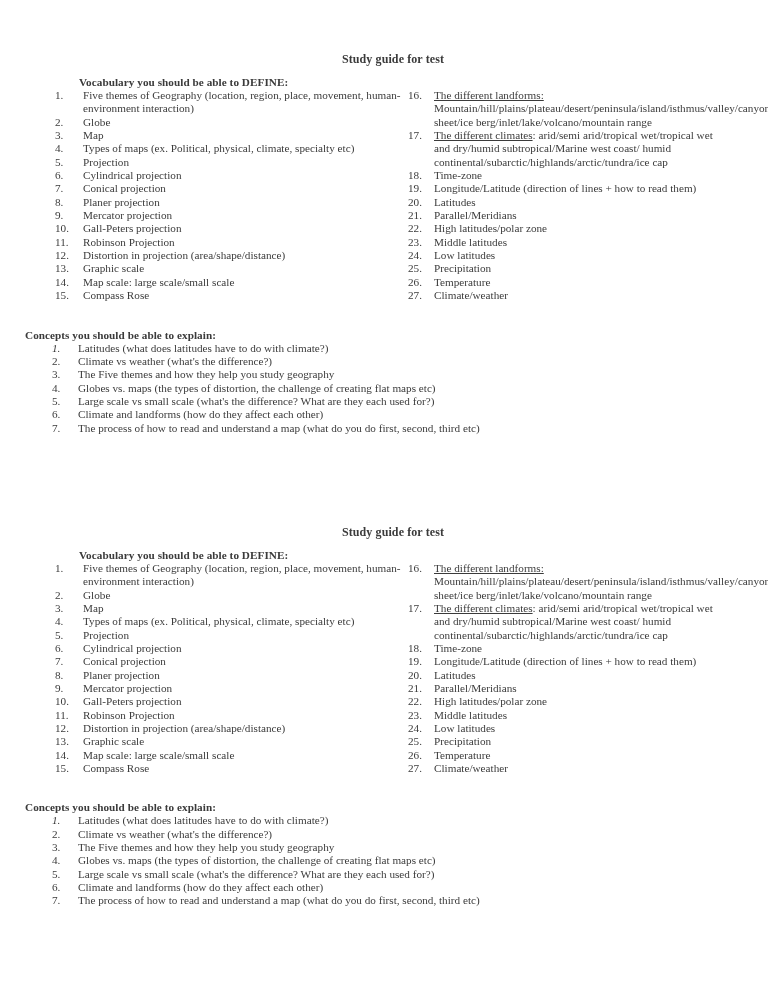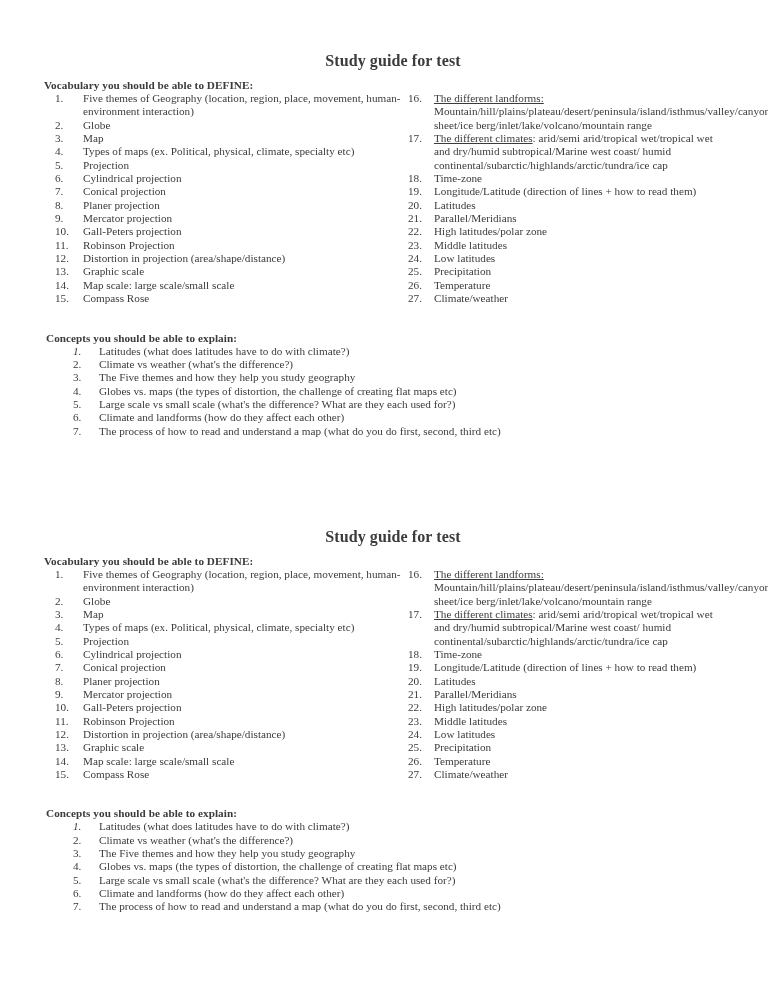--- a/index.html
+++ b/index.html
@@ -17,31 +17,31 @@
   .page {
     position: relative;
     width: 768px;
   }
   .page-1 { padding-top: 52px; }
   .page-2 { padding-top: 44px; }
 
   .doc-title {
     text-align: center;
     font-weight: bold;
-    font-size: 16px;
+    font-size: 12px;
     letter-spacing: .1px;
     margin: 0 0 9px 0;
     padding-left: 18px;
   }
 
   .section-heading {
     font-weight: bold;
     font-size: 11.2px;
     margin: 0 0 1px 0;
-    padding-left: 44px;
+    padding-left: 79px;
     letter-spacing: .05px;
   }
 
   
   .vocab-columns {
     display: flex;
     align-items: flex-start;
     padding-left: 55px;
     padding-right: 30px;
   }
@@ -68,21 +68,21 @@
     text-align: left;
     font-size: 11.2px;
   }
   .vocab-col-right ol.numlist > li { padding-left: 26px; }
   .vocab-col-right ol.numlist > li > .num { width: 23px; }
 
   u.ul { text-underline-offset: 1px; }
 
   
   .concepts-block {
-    padding-left: 46px;
+    padding-left: 25px;
   }
   ol.concepts {
     list-style: none;
     margin: 0;
     padding: 0 0 0 27px;
   }
   ol.concepts > li {
     position: relative;
     font-size: 11.2px;
     line-height: 13.35px;

